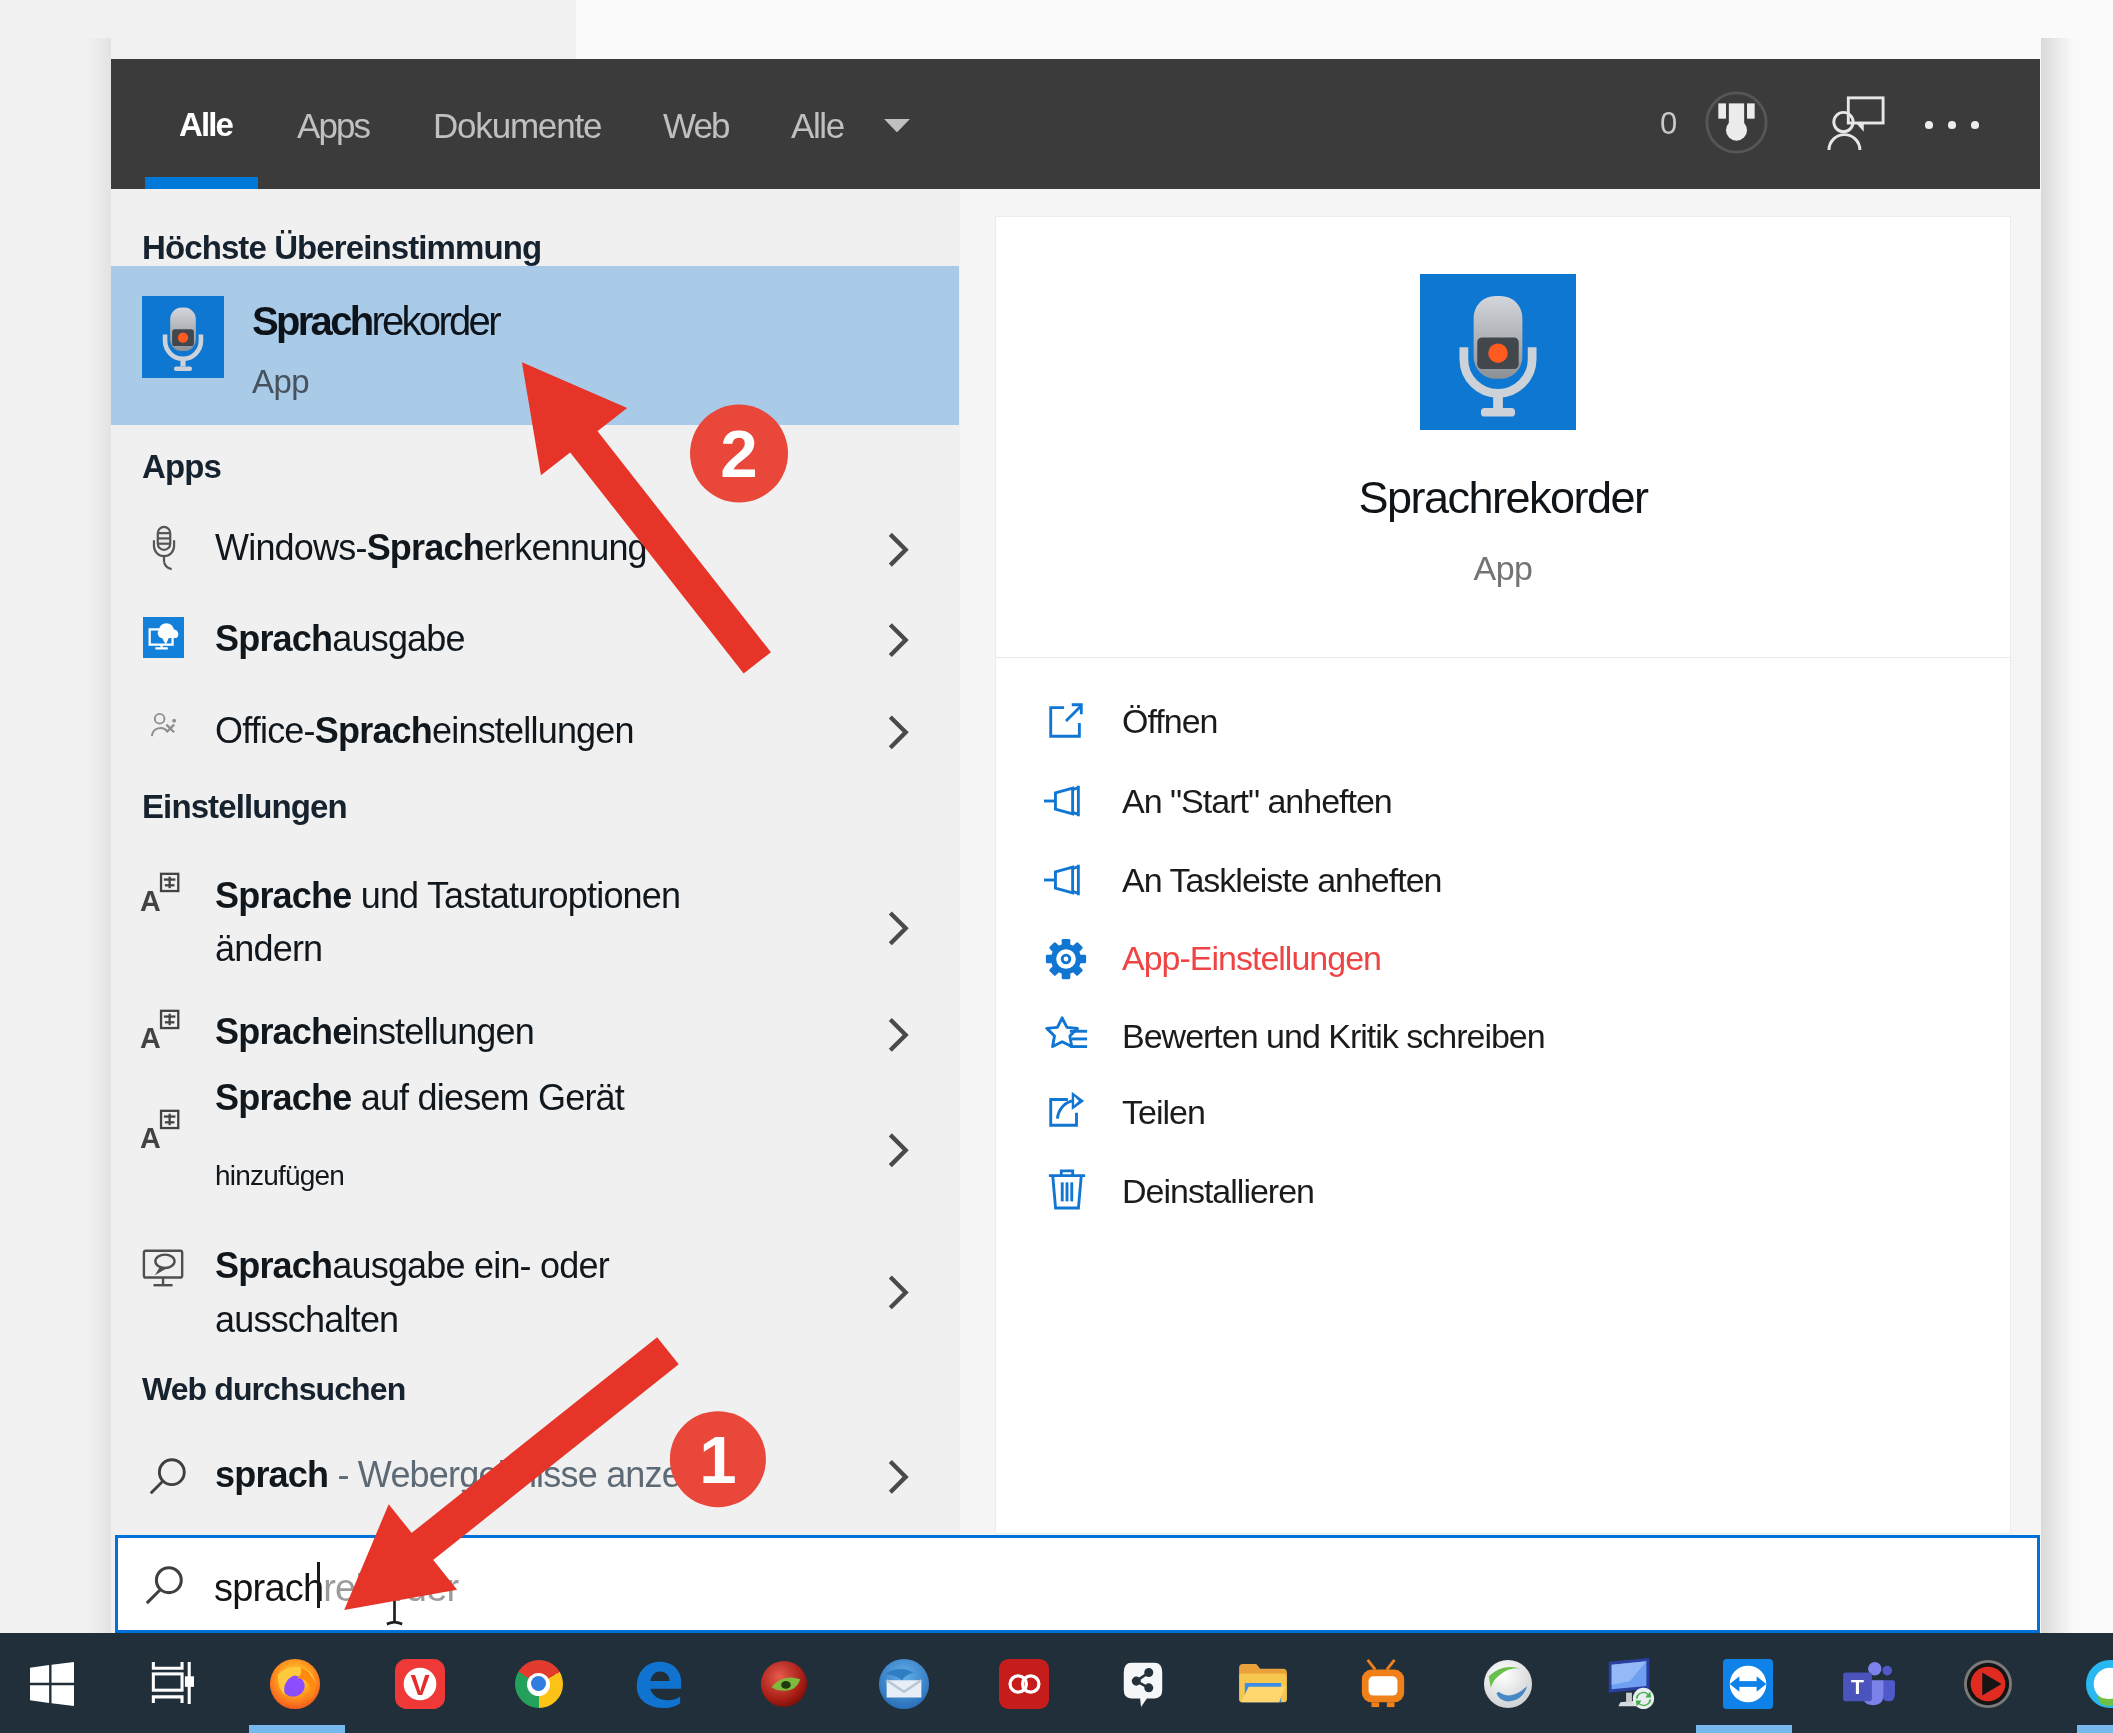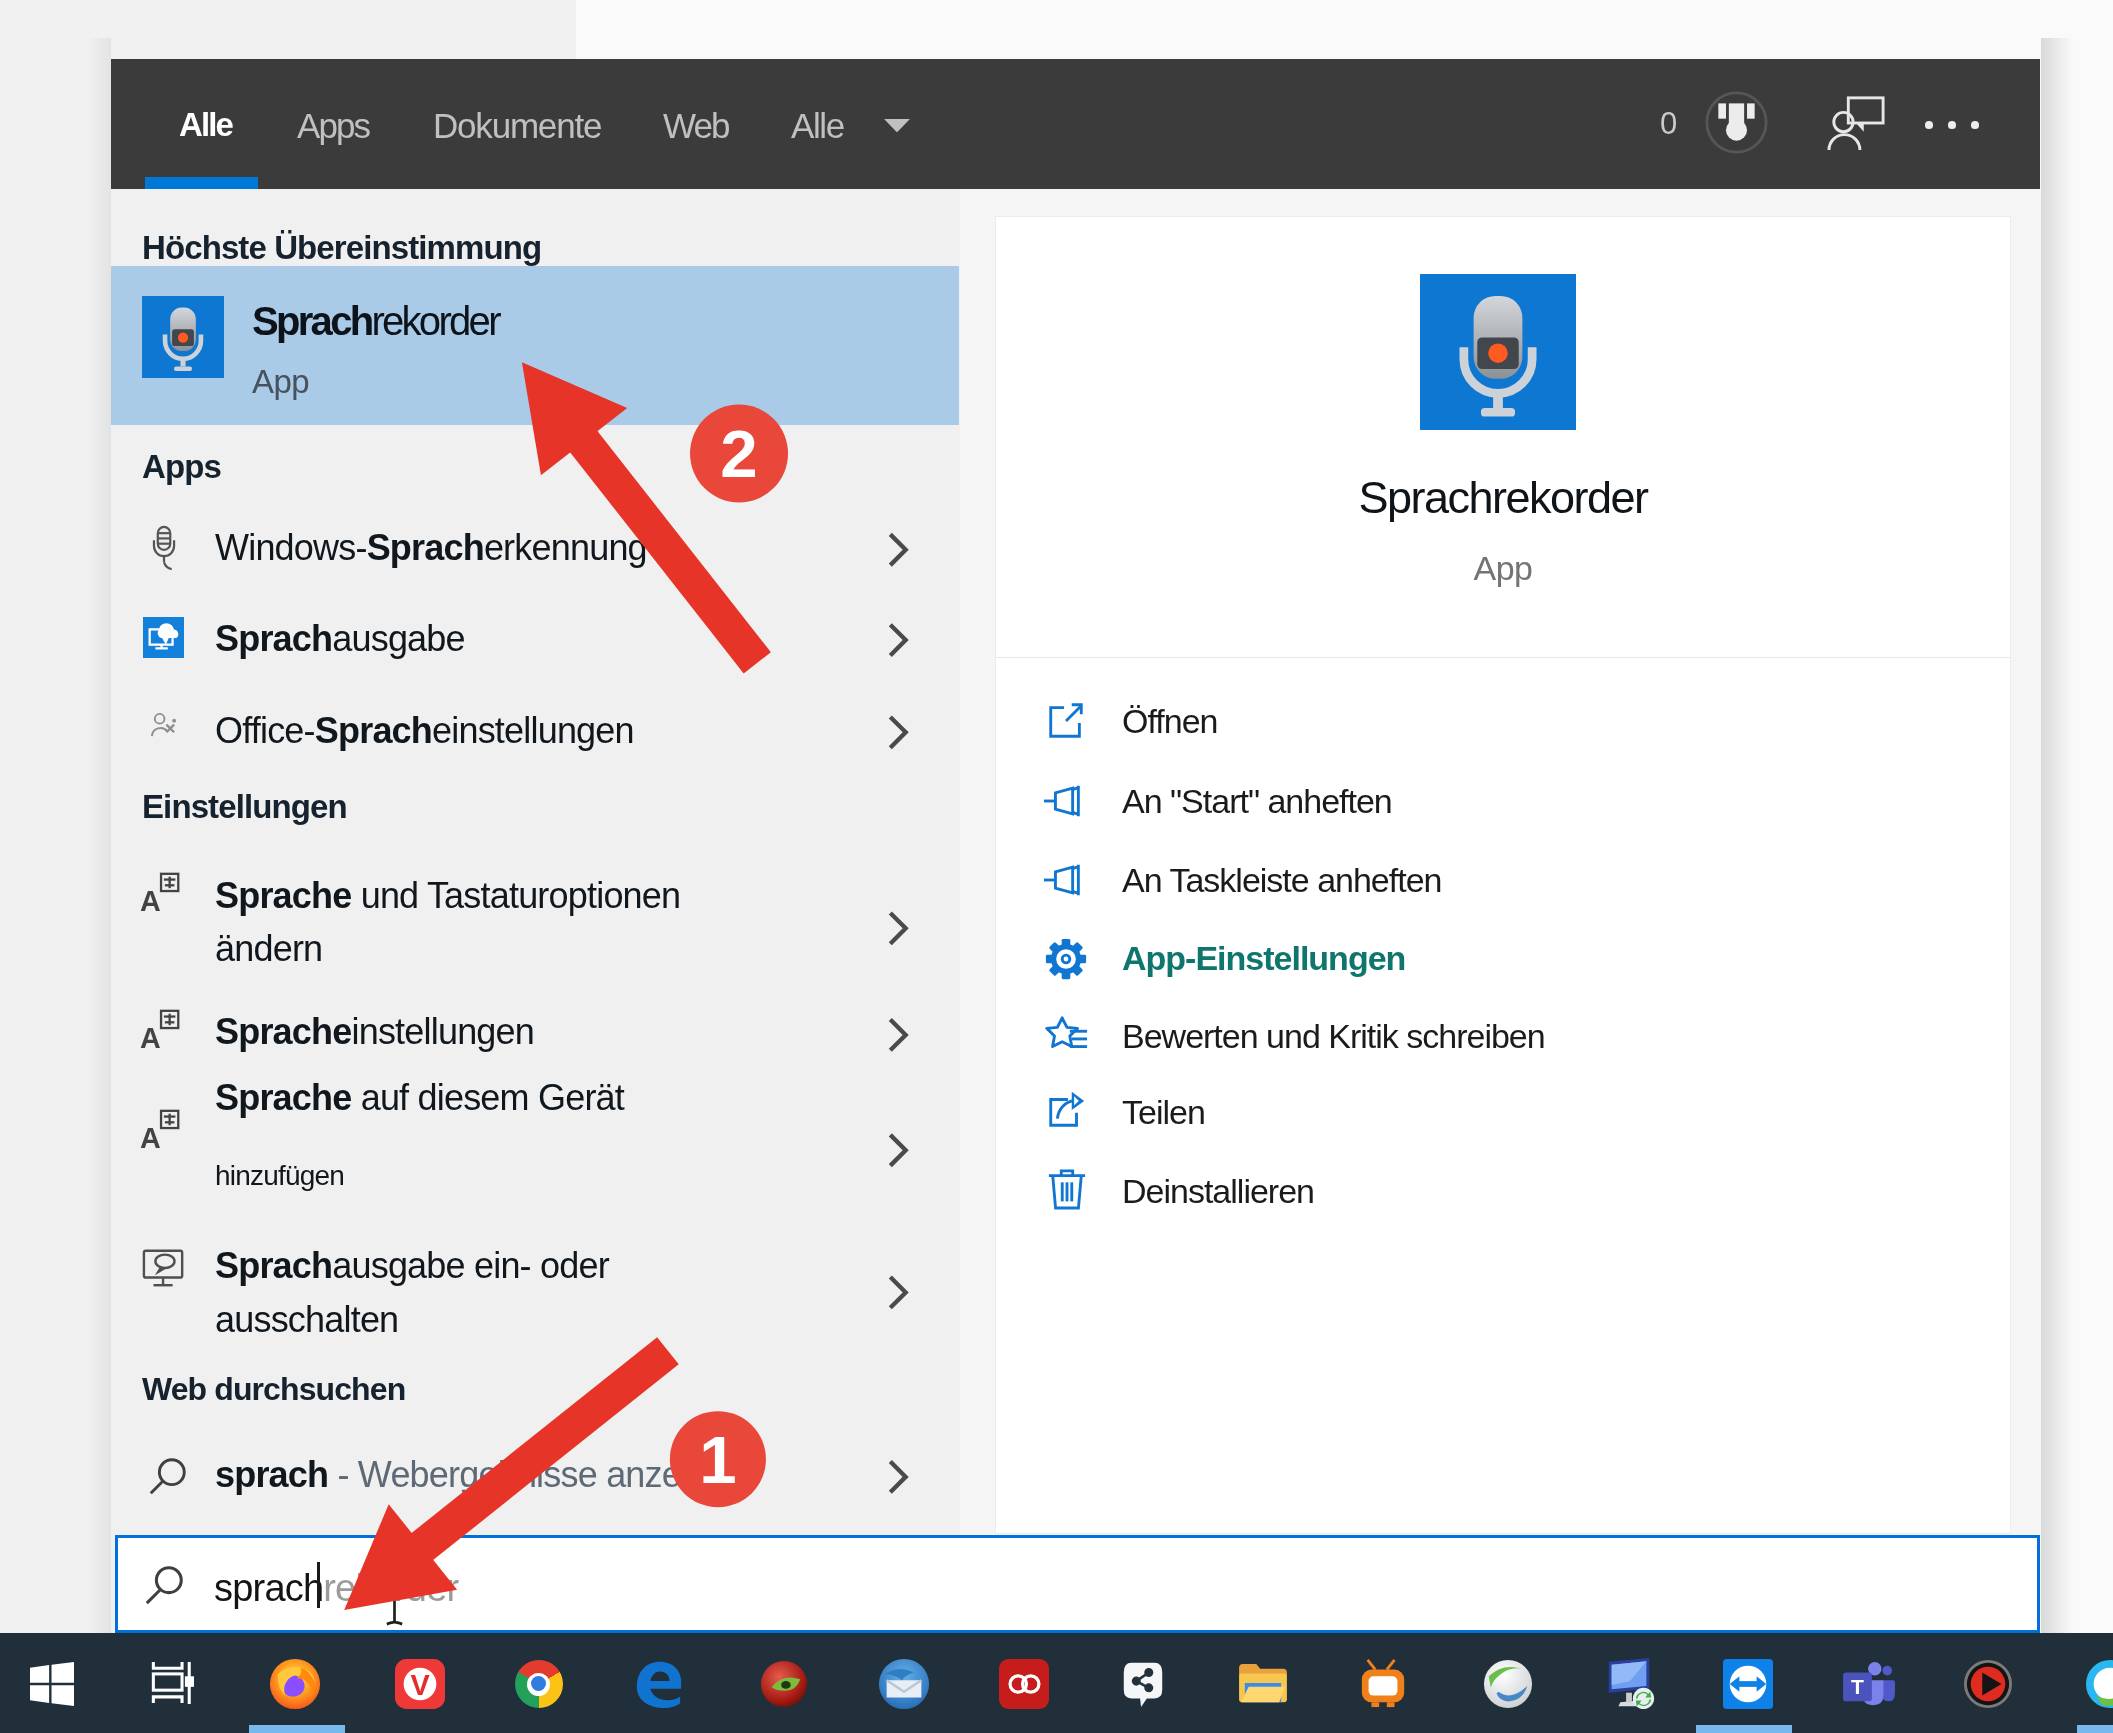--- a/index.html
+++ b/index.html
@@ -175,21 +175,21 @@
   <circle cx="32" cy="32.5" r="4" fill="#ff5a1f"></circle>
   <rect x="30" y="49" width="4" height="6" fill="#ccd2d8"></rect>
   <rect x="25" y="55" width="14" height="3.5" rx="1.5" fill="#ccd2d8"></rect>
 </svg>
 <div class="txt" style="left:995px;top:475px;width:1016px;text-align:center;font-size:45px;color:#0f1419;letter-spacing:-1.5px;">Sprachrekorder</div>
 <div class="txt" style="left:995px;top:551px;width:1016px;text-align:center;font-size:34px;color:#747474;letter-spacing:-0.5px;">App</div>
 
 <div class="txt" style="left:1122px;top:704px;font-size:34px;color:#1b1b1b;letter-spacing:-1px;">Öffnen</div>
 <div class="txt" style="left:1122px;top:784px;font-size:34px;color:#1b1b1b;letter-spacing:-1px;">An "Start" anheften</div>
 <div class="txt" style="left:1122px;top:863px;font-size:34px;color:#1b1b1b;letter-spacing:-1px;">An Taskleiste anheften</div>
-<div class="txt" style="left:1122px;top:941px;font-size:34px;color:#0f766e;letter-spacing:-1px;font-weight:bold;">App-Einstellungen</div>
+<div class="txt" style="left:1122px;top:941px;font-size:34px;color:#ef4444;letter-spacing:-1px;">App-Einstellungen</div>
 <div class="txt" style="left:1122px;top:1019px;font-size:34px;color:#1b1b1b;letter-spacing:-1px;">Bewerten und Kritik schreiben</div>
 <div class="txt" style="left:1122px;top:1095px;font-size:34px;color:#1b1b1b;letter-spacing:-1px;">Teilen</div>
 <div class="txt" style="left:1122px;top:1174px;font-size:34px;color:#1b1b1b;letter-spacing:-1px;">Deinstallieren</div>
 
 <svg class="abs" style="left:1045px;top:700px;" width="42" height="42" viewBox="0 0 44 44">
   <g fill="none" stroke="#1076d2" stroke-width="3">
     <path d="M20 8 H6 V38 H36 V24"></path>
     <path d="M22 22 L38 6"></path>
     <path d="M28 5 h10 v10"></path>
   </g>

